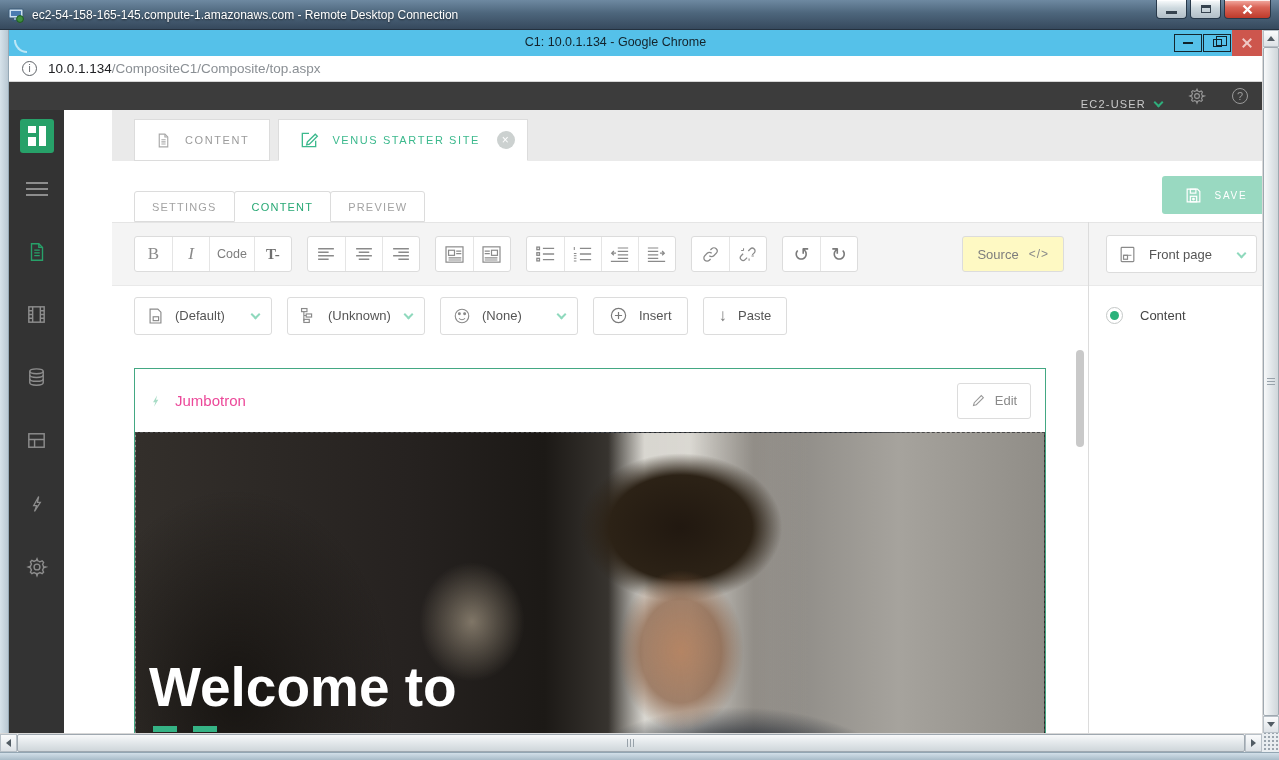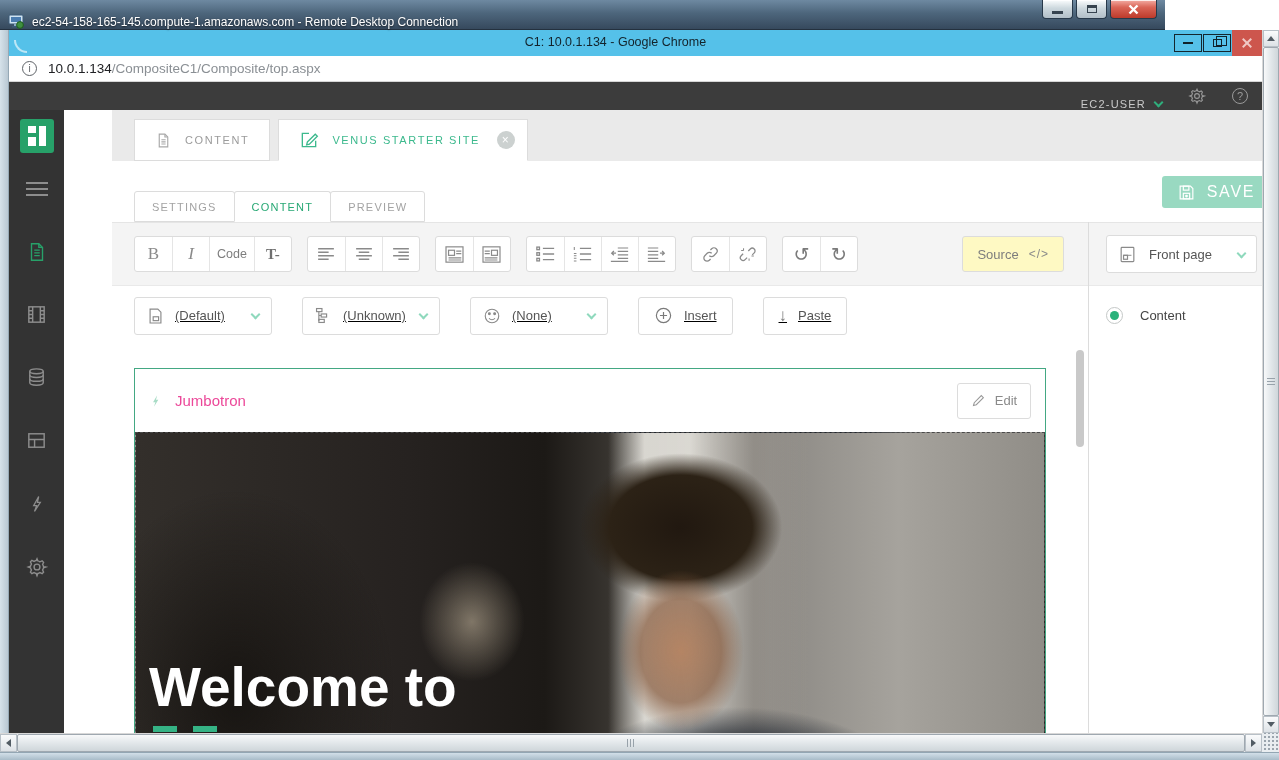--- a/index.html
+++ b/index.html
@@ -1,22 +1,22 @@
 <!DOCTYPE html>
 <html><head>
 <meta charset="utf-8">
 <style>
   * { margin:0; padding:0; box-sizing:border-box; }
   body { font-family:"Liberation Sans","DejaVu Sans",sans-serif; }
   .screen { position:relative; width:1279px; height:760px; background:#fff; overflow:hidden; }
 
   
-  .rdp-titlebar { position:absolute; left:0; top:0; width:1165px; height:30px;
+  .rdp-titlebar { position:absolute; left:0; top:0; width:1279px; height:30px;
     background:linear-gradient(180deg,#6e89a1 0%,#4d667c 45%,#36495d 100%);
-    border-bottom:1px solid #24313f; display:flex; align-items:flex-end; z-index:70; }
+    border-bottom:1px solid #24313f; display:flex; align-items:center; z-index:70; }
   .rdp-icon { margin-left:8px; display:flex; }
   .rdp-title { color:#fff; font-size:12px; margin-left:8px; text-shadow:0 1px 2px rgba(0,0,0,.6); }
   .rdp-buttons { position:absolute; right:8px; top:0; display:flex; gap:3px; }
   .rdp-btn { width:31px; height:19px; border:1px solid #28394a; border-top:none; border-radius:0 0 4px 4px;
     background:linear-gradient(180deg,#fbfdfe,#cdd8de 45%,#b2bfc8); display:flex; align-items:center; justify-content:center;
     box-shadow:inset 0 1px 0 rgba(255,255,255,.8); }
   .rdp-btn.close { width:47px; background:linear-gradient(180deg,#f3ada4,#da6557 40%,#bd3a2b); }
   .g-min { width:11px; height:3px; background:#36434f; margin-top:7px; }
   .g-max { width:10px; height:8px; border:1px solid #36434f; border-top:3px solid #36434f; background:transparent; }
 
@@ -70,42 +70,42 @@
     padding:0 20px; gap:13px; font-size:11px; letter-spacing:1.6px; color:#9b9b9b; }
   .mtab.active { border-bottom-color:#fff; color:#3cb98d; margin-left:8px; padding-right:12px; }
   .tab-close { width:18px; height:18px; border-radius:50%; background:#ccd1d0; color:#fff; font-size:12px;
     display:flex; align-items:center; justify-content:center; margin-left:4px; }
 
   
   .subtab-row { height:61px; background:#fff; position:relative; display:flex; align-items:flex-end; padding-left:22px; }
   .stab { height:31px; display:flex; align-items:center; padding:0 17px; border:1px solid #dcdcdc;
     border-radius:3px 3px 0 0; font-size:11px; letter-spacing:1.2px; color:#a3a3a3; background:#fff; margin-right:-1px; }
   .stab.active { color:#27a874; z-index:2; border-bottom-color:#fff; }
-  .save-button { position:absolute; right:-8px; top:15px; height:32px; width:108px; background:#99d9c1;
+  .save-button { position:absolute; right:-8px; top:15px; height:38px; width:108px; background:#99d9c1;
     border-radius:3px; display:flex; align-items:center; justify-content:center; gap:11px;
-    color:#fff; font-size:16px; letter-spacing:1.8px; }
+    color:#fff; font-size:10px; letter-spacing:1.8px; }
 
   .workspace { flex:1; display:flex; }
   .editor-col { width:976px; display:flex; flex-direction:column; }
 
   .toolbar1 { height:64px; background:#f4f4f4; border-top:1px solid #e5e5e5; border-bottom:1px solid #e9e9e9;
     display:flex; align-items:center; padding:0 24px 0 22px; gap:15px; }
   .tgroup { display:flex; background:#fff; border:1px solid #dcdcdc; border-radius:3px; height:36px; }
   .tbtn { min-width:37px; padding:0 7px; display:flex; align-items:center; justify-content:center;
     color:#7d7d7d; font-size:12.5px; gap:4px; }
   .tbtn + .tbtn { border-left:1px solid #e5e5e5; }
   .glyph-b { font-family:"Liberation Serif",serif; font-size:17px; color:#8a8a8a; }
   .glyph-i { font-family:"Liberation Serif",serif; font-size:17px; font-style:italic; color:#8a8a8a; }
   .glyph-t { font-family:"Liberation Serif",serif; font-size:15px; font-weight:bold; color:#6f6f6f; }
   .uglyph { font-size:19px; color:#7a7a7a; line-height:1; }
   .source-btn { margin-left:auto; height:36px; background:#fef9c3; border:1px solid #dcdcdc; border-radius:3px;
     display:flex; align-items:center; padding:0 14px; gap:10px; color:#7d7d7d; font-size:13px; }
   .code-glyph { font-size:12px; color:#8a8a8a; letter-spacing:1px; }
 
-  .toolbar2 { height:59px; background:#fff; display:flex; align-items:center; padding-left:22px; gap:30px;text-decoration:underline; }
+  .toolbar2 { height:59px; background:#fff; display:flex; align-items:center; padding-left:22px; gap:15px; }
   .dropdown { height:38px; min-width:138px; background:#fff; border:1px solid #dcdcdc; border-radius:3px;
     display:flex; align-items:center; padding:0 12px; gap:11px; font-size:13px; color:#555; }
   .dropdown .chev { margin-left:auto; border-color:#8fd9bd; margin-top:-2px; }
   .action-btn { height:38px; border:1px solid #dcdcdc; border-radius:3px; display:flex; align-items:center;
     padding:0 15px; gap:11px; font-size:13px; color:#555; background:#fff; }
   .dl-glyph { font-size:17px; color:#7a7a7a; line-height:1; }
 
   
   .canvas { flex:1; position:relative; overflow:hidden; background:#fff; }
   .widget { position:absolute; left:22px; top:23px; width:912px; height:430px; border:1px solid #43a883; background:#fff; }

